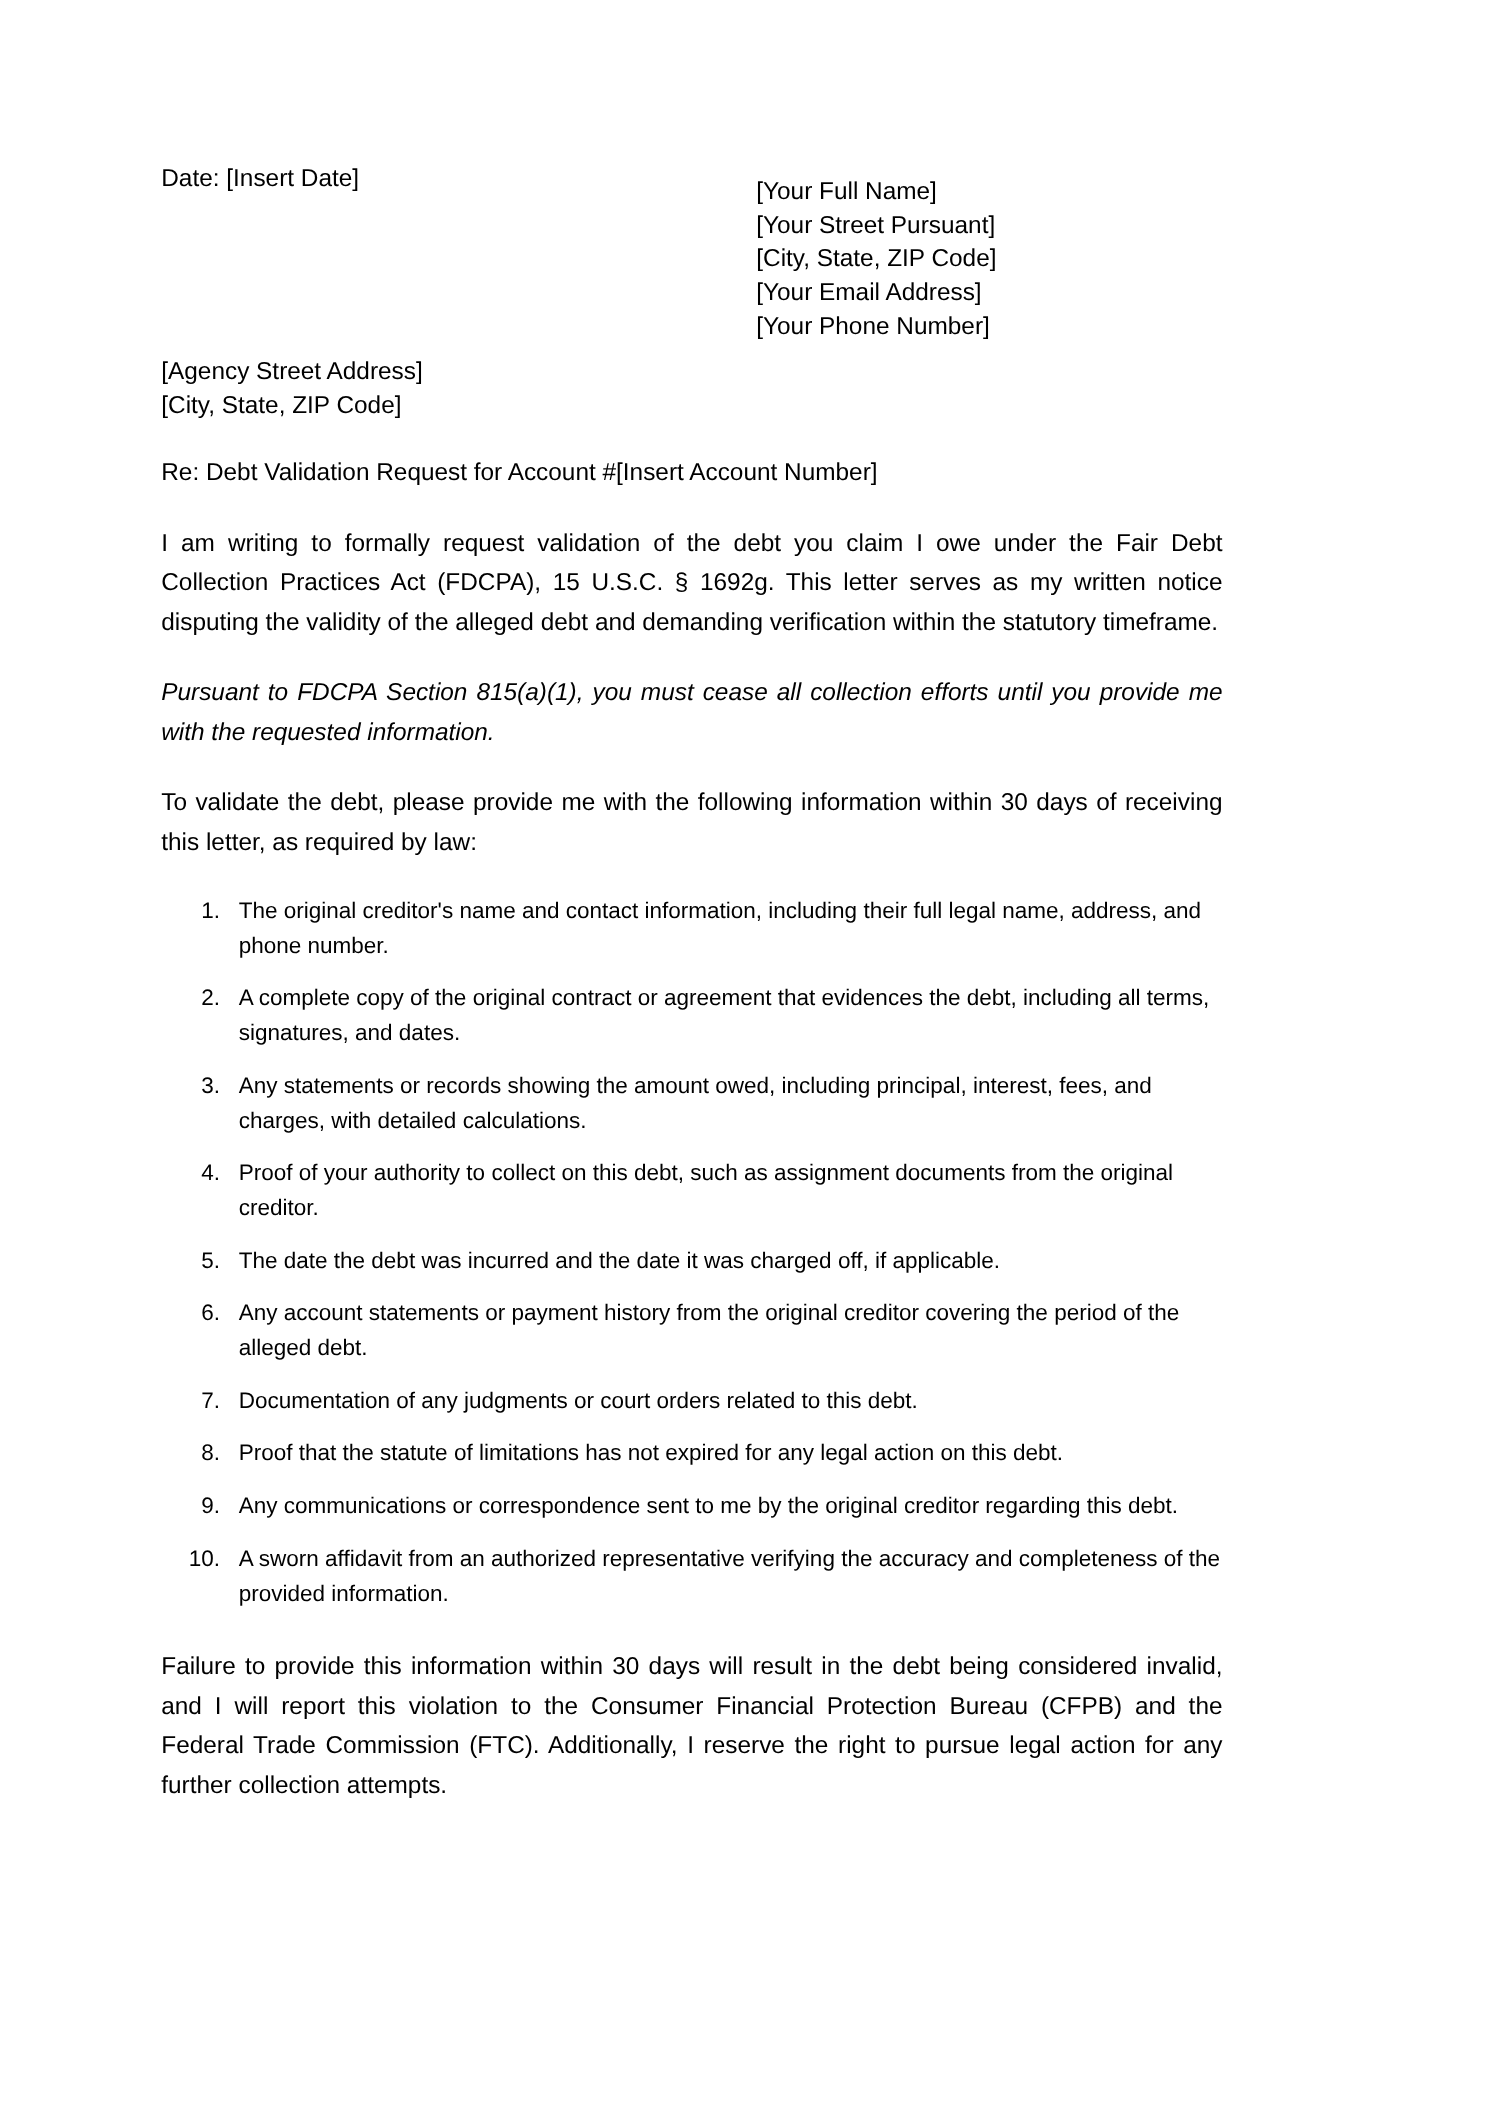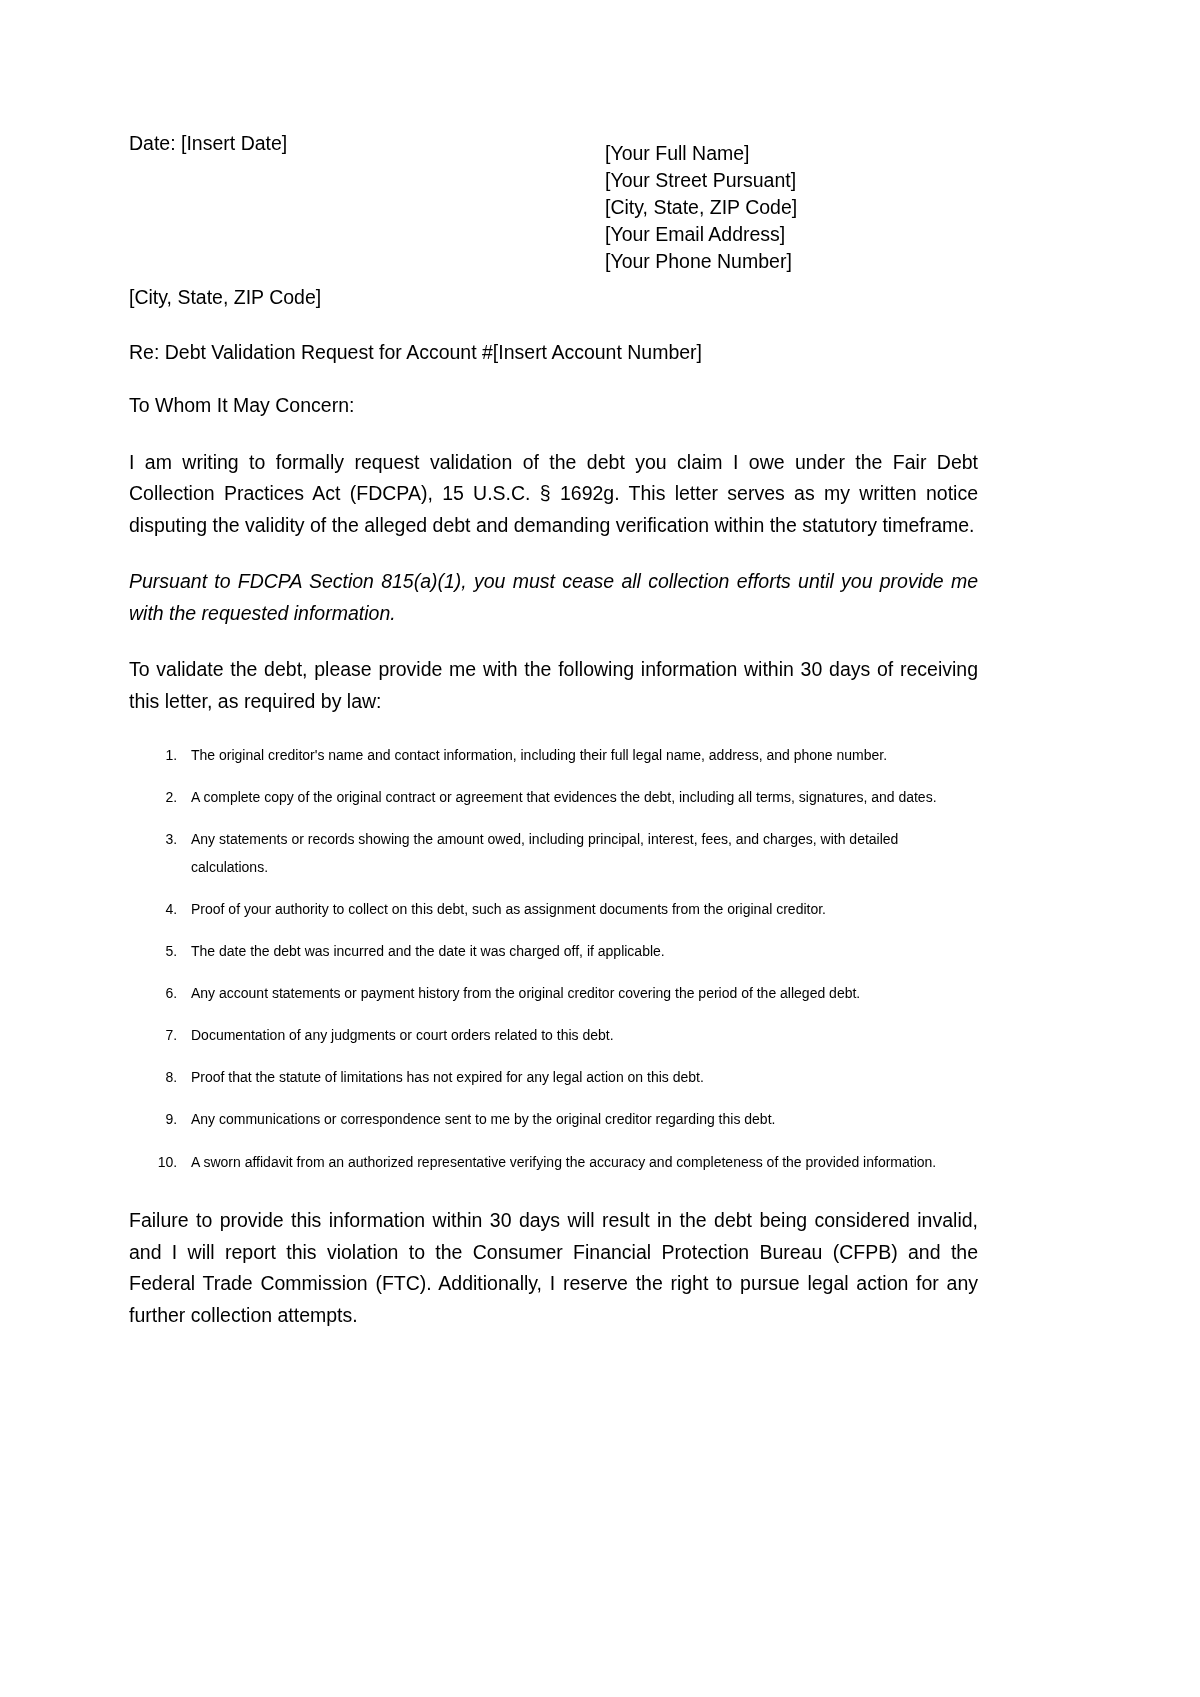--- a/index.html
+++ b/index.html
@@ -77,21 +77,21 @@
     font-size: 19.5px;
     line-height: 31.5px;
   }
   p.para.italic {
     font-style: italic;
   }
 
   ol.requirements {
     margin: 24px 0 0 0;
     padding-left: 52px;
-    font-size: 14px;
+    font-size: 18px;
     line-height: 28px;
   }
   ol.requirements > li {
     margin-bottom: 14px;
     padding-left: 10px;
     text-align: left;
   }
   ol.requirements > li:last-child {
     margin-bottom: 0;
     margin-top: 15px;
@@ -117,26 +117,26 @@
       <div class="sender-block">
         <div>[Your Full Name]</div>
         <div>[Your Street Pursuant]</div>
         <div>[City, State, ZIP Code]</div>
         <div>[Your Email Address]</div>
         <div>[Your Phone Number]</div>
       </div>
     </div>
 
     <div class="recipient-block">
+      <div>[Agency Street Address]</div>
       <div>[City, State, ZIP Code]</div>
     </div>
 
     <div class="subject-line">Re: Debt Validation Request for Account #[Insert Account Number]</div>
 
-    <div class="salutation">To Whom It May Concern:</div>
 
     <p class="para">I am writing to formally request validation of the debt you claim I owe under the Fair Debt Collection Practices Act (FDCPA), 15 U.S.C. § 1692g. This letter serves as my written notice disputing the validity of the alleged debt and demanding verification within the statutory timeframe.</p>
 
     <p class="para italic">Pursuant to FDCPA Section 815(a)(1), you must cease all collection efforts until you provide me with the requested information.</p>
 
     <p class="para">To validate the debt, please provide me with the following information within 30 days of receiving this letter, as required by law:</p>
 
     <ol class="requirements">
       <li>The original creditor's name and contact information, including their full legal name, address, and phone number.</li>
       <li>A complete copy of the original contract or agreement that evidences the debt, including all terms, signatures, and dates.</li>

